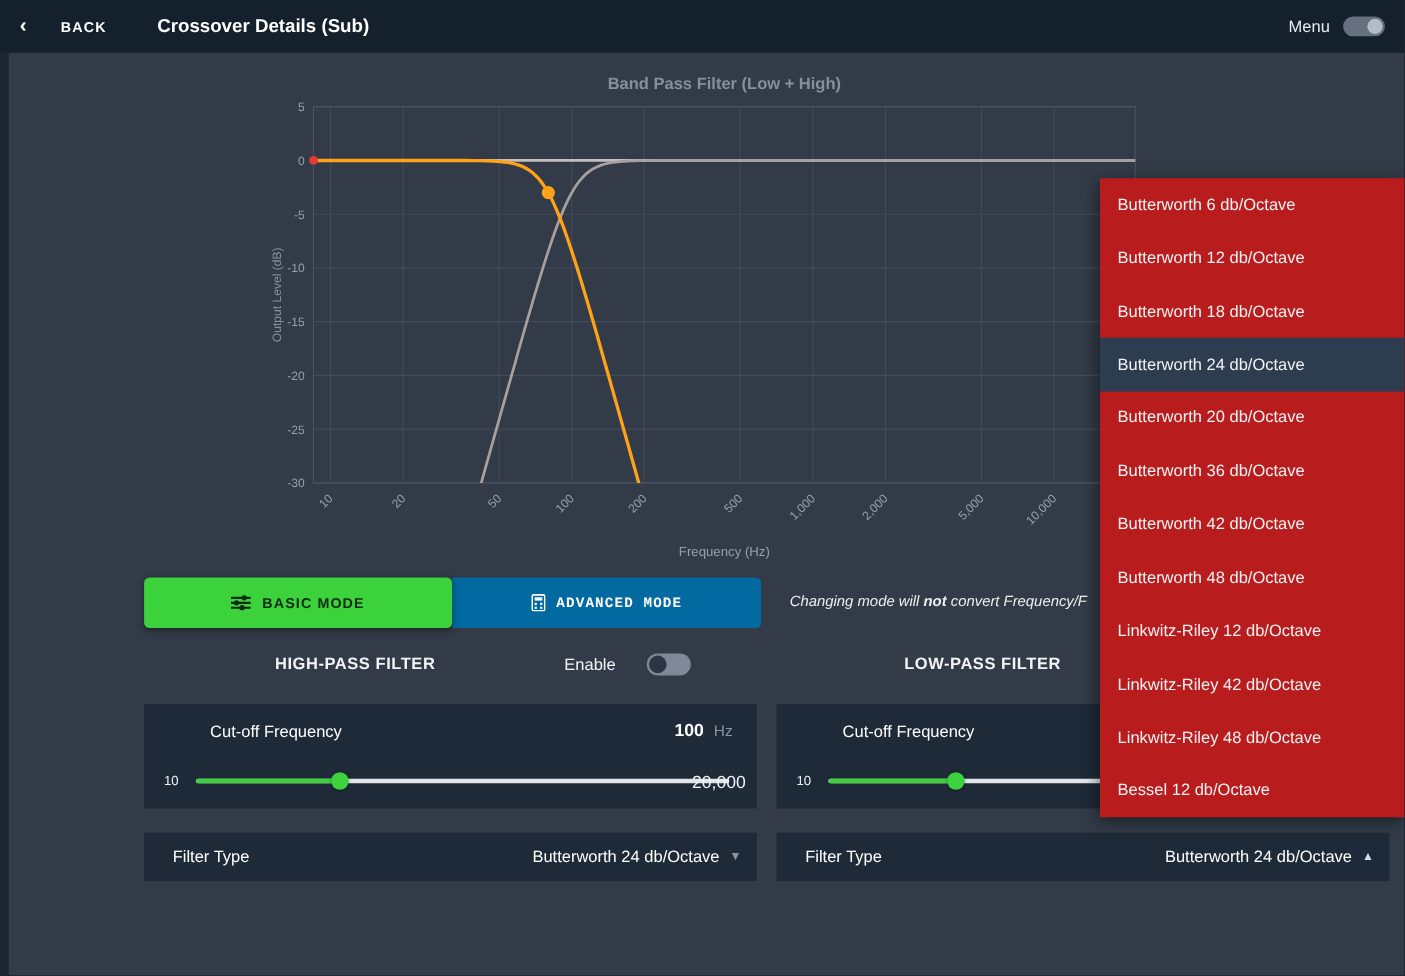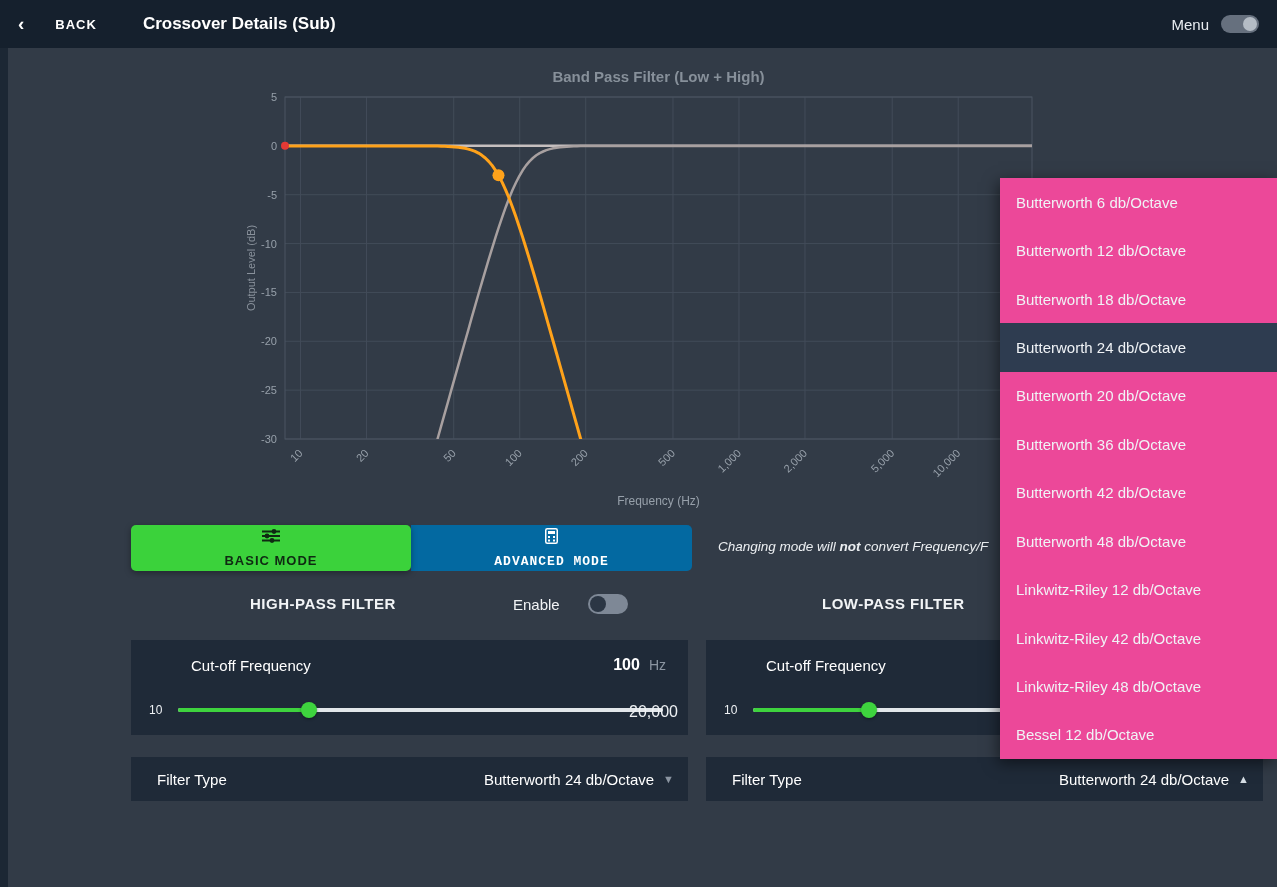--- a/index.html
+++ b/index.html
@@ -20,21 +20,21 @@
   
   .left-strip{position:absolute;left:0;top:48px;width:8px;height:839px;background:#1c2734;}
   
   .chart-wrap{position:absolute;left:240px;top:60px;width:795px;height:462px;}
   .chart-title{position:absolute;left:45px;top:8px;width:747px;text-align:center;
                font-size:15px;font-weight:bold;color:#87909a;}
   .chart-svg{position:absolute;left:0;top:0;}
   .chart-svg text{font-family:"Liberation Sans",sans-serif;}
   
   .mode-btn{position:absolute;top:525px;height:46px;display:flex;align-items:center;justify-content:center;
-            gap:10px;font-size:13px;font-weight:bold;letter-spacing:1px;cursor:pointer;box-sizing:border-box;flex-direction:column;}
+            gap:10px;font-size:13px;font-weight:bold;letter-spacing:1px;cursor:pointer;box-sizing:border-box;}
   .mode-basic{left:131px;width:280px;background:#3bd23b;color:#0f2a12;border-radius:5px;z-index:2;
               box-shadow:0 2px 6px rgba(0,0,0,.35);}
   .mode-advanced{left:411px;width:281px;background:#0369a1;color:#ffffff;border-radius:0 5px 5px 0;font-family:Liberation Mono, monospace;}
   .mode-note{position:absolute;left:718px;top:539px;width:280px;height:22px;overflow:hidden;white-space:nowrap;
              font-style:italic;font-size:13.5px;color:#eceff2;}
   .mode-note b{font-weight:bold;}
   
   .section-label{position:absolute;top:595px;font-size:15px;font-weight:bold;letter-spacing:.5px;color:#f2f4f6;}
   .hpf-label{left:250px;}
   .lpf-label{left:822px;}
@@ -62,21 +62,21 @@
           justify-content:space-between;padding:0 14px 0 26px;box-sizing:border-box;cursor:pointer;}
   .ft-hpf{left:131px;top:757px;}
   .ft-lpf{left:706px;top:757px;}
   .ft-label{font-size:15px;color:#ffffff;}
   .ft-value-group{display:flex;align-items:center;gap:9px;}
   .ft-value{font-size:15px;color:#ffffff;}
   .caret{font-size:11px;}
   .caret-down{color:#8b95a1;}
   .caret-up{color:#d6dde4;}
   
-  .dropdown{position:absolute;left:1000px;top:178px;width:277px;height:581px;background:#ec4899;z-index:15;
+  .dropdown{position:absolute;left:1000px;top:162px;width:277px;height:581px;background:#b91c1c;z-index:15;
             box-shadow:-2px 4px 14px rgba(0,0,0,.5);display:flex;flex-direction:column;}
   .dropdown .option{flex:1;display:flex;align-items:center;padding-left:16px;font-size:15px;color:#f0f3f6;cursor:pointer;}
   .dropdown .option.selected{background:#2e3c50;}
 </style>
 </head>
 <body>
 
 <div class="app">
 
   <div class="header">

